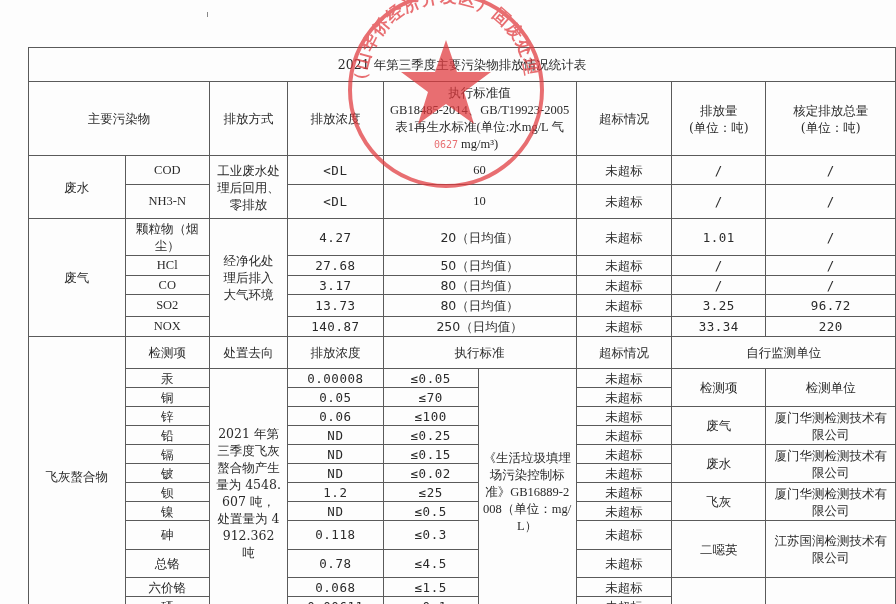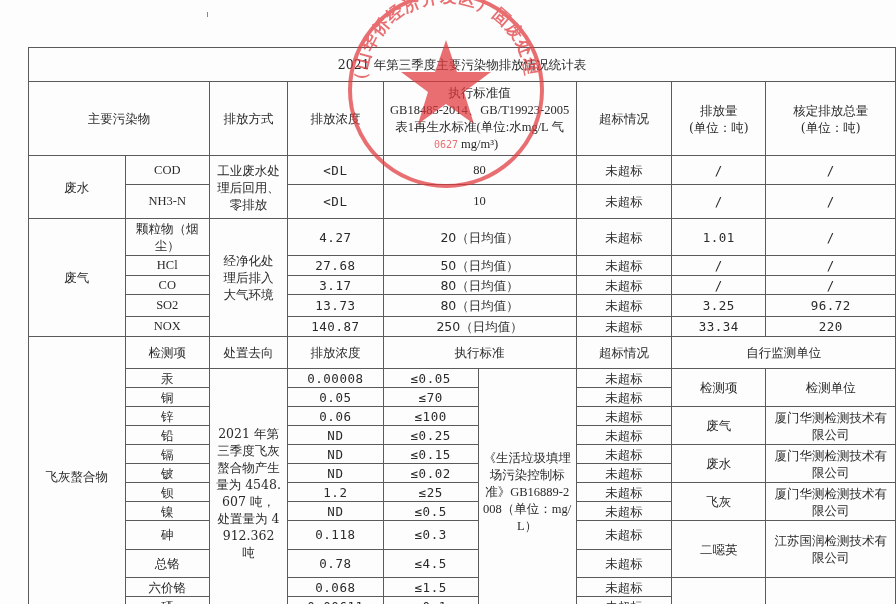--- a/index.html
+++ b/index.html
@@ -61,21 +61,21 @@
         <div>核定排放总量</div>
         <div>(单位：吨)</div>
       </td>
     </tr>
 
     <tr style="height:29px">
       <td rowspan="2">废水</td>
       <td class="latin">COD</td>
       <td rowspan="2" class="wrap" style="padding:0 6px">工业废水处理后回用、零排放</td>
       <td class="mono">&lt;DL</td>
-      <td colspan="2" class="latin">80</td>
+      <td colspan="2" class="latin">60</td>
       <td>未超标</td>
       <td class="mono">/</td>
       <td class="mono">/</td>
     </tr>
     <tr style="height:34px">
       <td class="latin">NH3-N</td>
       <td class="mono">&lt;DL</td>
       <td colspan="2" class="latin">10</td>
       <td>未超标</td>
       <td class="mono">/</td>

